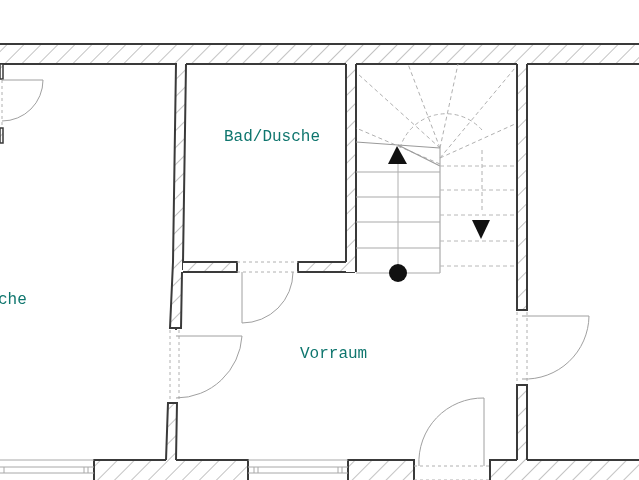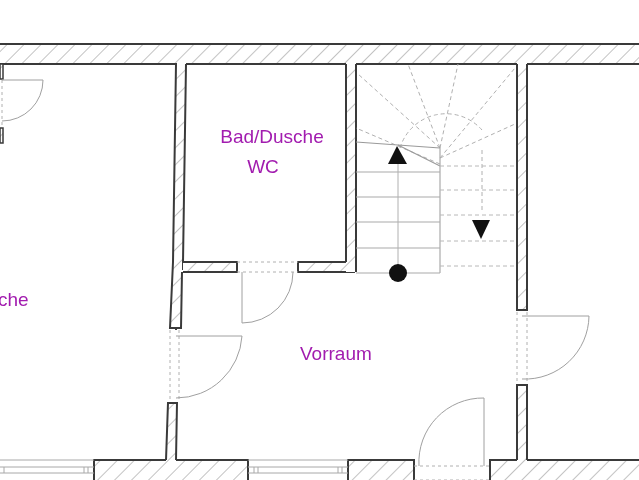--- a/index.html
+++ b/index.html
@@ -1,22 +1,22 @@
 <!DOCTYPE html>
 <html><head>
 <meta charset="utf-8">
 <style>
   html, body { margin: 0; padding: 0; background: #ffffff; }
   body { width: 639px; height: 480px; overflow: hidden; position: relative; }
   svg { position: absolute; left: 0; top: 0; }
   .label {
     position: absolute;
-    font-family: Liberation Sans, sans-serif;
-    font-size: 19px;
-    color: #a21caf;
+    font-family: Liberation Mono, monospace;
+    font-size: 16px;
+    color: #0f766e;
     line-height: 24px;
     white-space: nowrap;
   }
   .label.center { text-align: center; }
 </style>
 </head>
 <body>
 
 <svg width="639" height="480" viewBox="0 0 639 480" xmlns="http://www.w3.org/2000/svg">
   <defs>
@@ -170,18 +170,17 @@
   <polygon points="472,220 490,220 481,239" fill="#111111"></polygon>
   <circle cx="398" cy="273" r="9" fill="#111111"></circle>
 </svg>
 
 <div class="label" style="left:-2px; top:288px;">
   <span>che</span>
 </div>
 
 <div class="label center" style="left:200px; top:125px; width:144px;">
   <div>Bad/Dusche</div>
-  <div style="margin-top:6px; margin-right:18px;">WC</div>
 </div>
 
 <div class="label" style="left:300px; top:342px;">
   <span>Vorraum</span>
 </div>
 
 </body></html>

